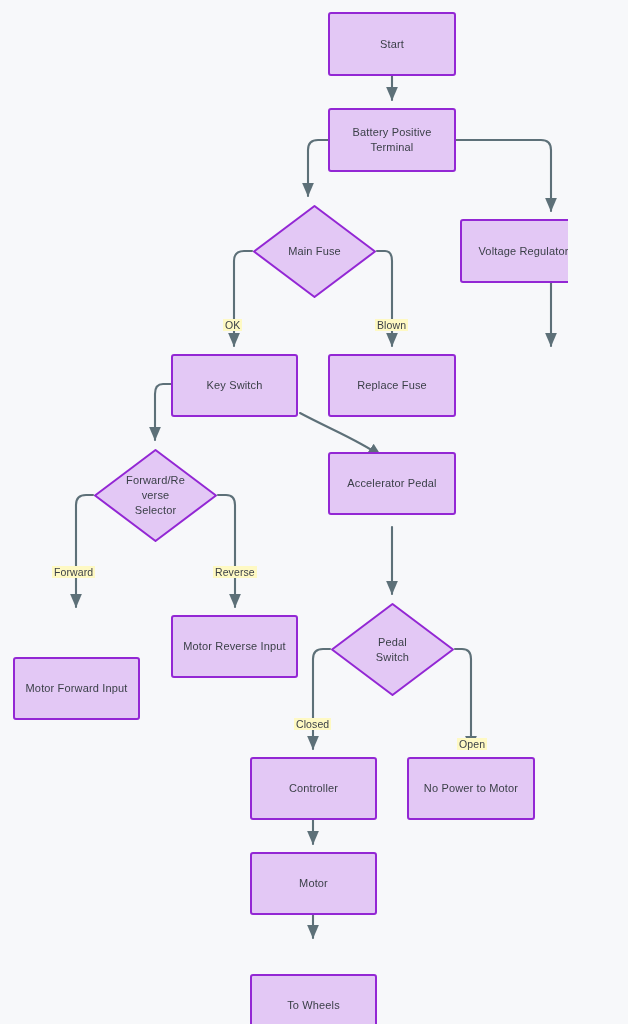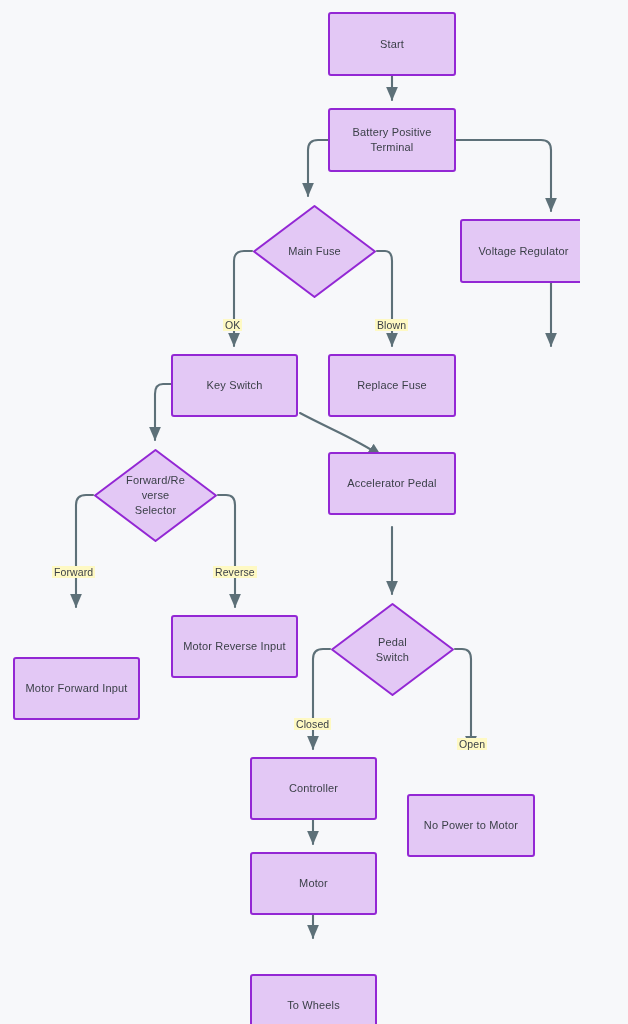--- a/index.html
+++ b/index.html
@@ -10,21 +10,20 @@
   }
   body {
     font-family: "Liberation Sans", sans-serif;
   }
   #diagram-root {
     position: relative;
     width: 568px;
     height: 1024px;
     background: #f7f8fa;
     overflow: hidden;
-    padding-left: 12px;
   }
   #edge-layer {
     position: absolute;
     left: 0;
     top: 0;
     width: 628px;
     height: 1024px;
     pointer-events: none;
   }
   #node-layer {
@@ -170,21 +169,21 @@
     </div>
 
     <div class="node rect" style="left:171px; top:615px; width:127px; height:63px;">
       <span class="node-label">Motor Reverse Input</span>
     </div>
 
     <div class="node rect" style="left:250px; top:757px; width:127px; height:63px;">
       <span class="node-label">Controller</span>
     </div>
 
-    <div class="node rect" style="left:407px; top:757px; width:128px; height:63px;margin-top:37px;">
+    <div class="node rect" style="left:407px; top:757px; width:128px; height:63px;">
       <span class="node-label">No Power to Motor</span>
     </div>
 
     <div class="node rect" style="left:250px; top:852px; width:127px; height:63px;">
       <span class="node-label">Motor</span>
     </div>
 
     <div class="node rect" style="left:250px; top:946px; width:127px; height:63px;margin-top:28px;">
       <span class="node-label">To Wheels</span>
     </div>

